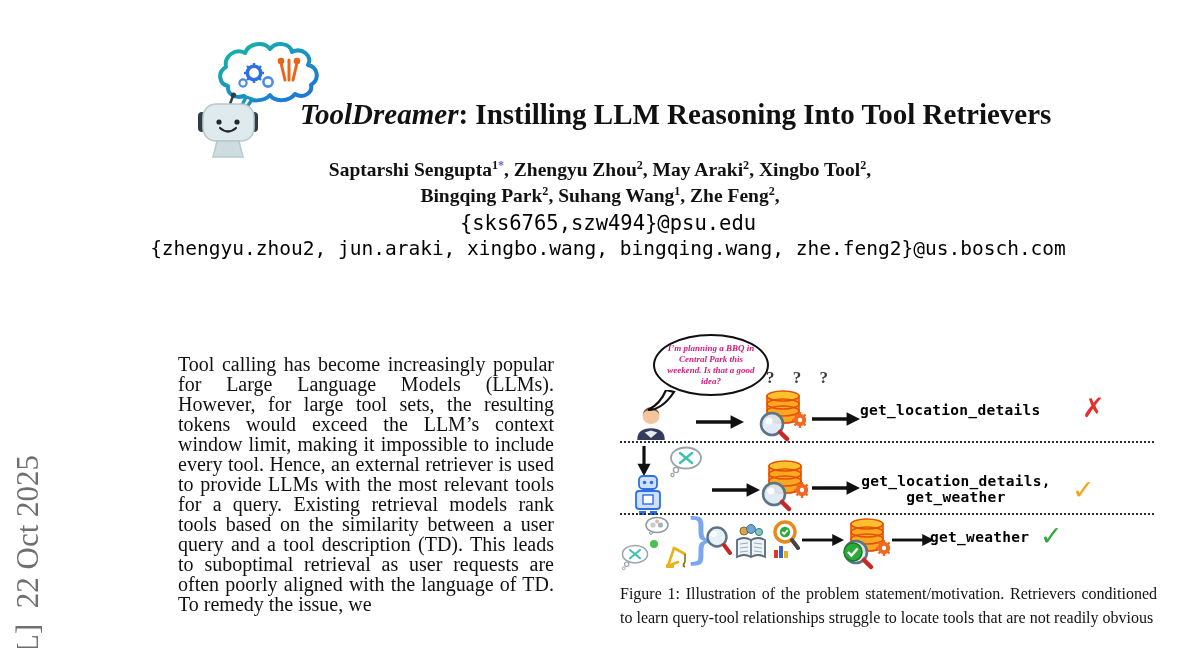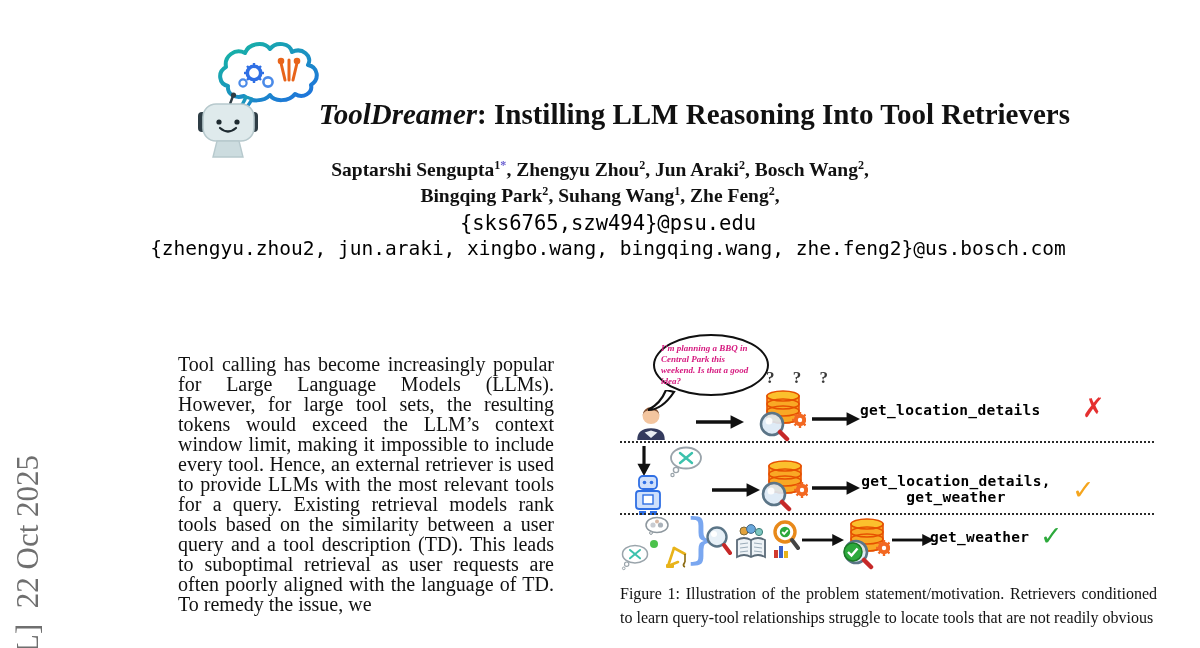--- a/index.html
+++ b/index.html
@@ -7,21 +7,21 @@
           font-family:"Liberation Serif", serif; color:#111; }
 
   
   .arxiv { position:absolute; left:10px; top:653px; transform:rotate(-90deg); transform-origin:0 0;
            font-family:"Liberation Serif", serif; font-size:31px; color:#6f6f6f; white-space:pre; }
 
   
   .logo { position:absolute; left:186px; top:38px; width:152px; height:122px; }
 
   
-  .title { position:absolute; left:300px; top:98px; width:770px; text-align:right;
+  .title { position:absolute; left:300px; top:98px; width:770px; text-align:left;
            font-size:29px; font-weight:bold; margin:0; }
   .title .tname { font-style:italic; }
 
   
   .authors { position:absolute; left:0; width:1200px; text-align:center; font-weight:bold; font-size:19.5px; }
   .authors sup { font-size:0.62em; }
   .au-star { color:#6a5fd0; }
   .line1 { top:157px; } .line2 { top:183px; }
   .email { position:absolute; left:8px; width:1200px; text-align:center;
            font-family:"DejaVu Sans Mono", monospace; color:#000; }
@@ -38,21 +38,21 @@
   
   .col-right { position:absolute; left:620px; top:332px; width:540px; }
   .fig { position:relative; width:540px; height:238px; }
   .fig * { box-sizing:border-box; }
   .dots { position:absolute; left:0; width:534px; border-top:2.5px dotted #2a2a2a; }
   .dots.d1 { top:109px; } .dots.d2 { top:181px; }
 
   .bubble { position:absolute; left:33px; top:2px; width:116px; height:62px; background:#fff;
             border:2.5px solid #101010; border-radius:50%; display:flex; align-items:center;
             justify-content:center; z-index:2; }
-  .bubble-text { width:100px; text-align:left; font-style:italic; font-size:9px; line-height:1.25;
+  .bubble-text { width:100px; text-align:center; font-style:italic; font-size:9px; line-height:1.25;
                  color:#d6197f; font-weight:bold; }
   .bubble-tail { position:absolute; left:28px; top:58px; z-index:1; }
 
   .qmarks { position:absolute; left:146px; top:36px; font-size:17px; font-weight:bold; color:#3a3a3a;
             letter-spacing:7px; }
 
   .sicon { position:absolute; }
   .person { left:14px; top:72px; }
   .db1 { left:136px; top:56px; }
   .arr-a { left:76px; top:82px; } .arr-b { left:192px; top:79px; }
@@ -257,22 +257,22 @@
         <path d="M31,103 h22 l4,16 h-30 z" fill="#ccdcdf" stroke="#b7c9cd" stroke-width="1.4"></path>
       </g>
     </svg>
   </div>
 
   <h1 class="title"><span class="tname">ToolDreamer</span><span>: Instilling LLM Reasoning Into Tool Retrievers</span></h1>
 
   <div class="authors line1">
     <span><span>Saptarshi Sengupta</span><sup><span>1</span><span class="au-star">*</span></sup><span>, </span></span>
     <span><span>Zhengyu Zhou</span><sup>2</sup><span>, </span></span>
-    <span><span>Jun Araki</span><sup>2</sup><span>, </span></span>
-    <span><span>Bosch Wang</span><sup>2</sup><span>,</span></span>
+    <span><span>May Araki</span><sup>2</sup><span>, </span></span>
+    <span><span>Xingbo Tool</span><sup>2</sup><span>,</span></span>
   </div>
   <div class="authors line2">
     <span><span>Bingqing Park</span><sup>2</sup><span>, </span></span>
     <span><span>Suhang Wang</span><sup>1</sup><span>, </span></span>
     <span><span>Zhe Feng</span><sup>2</sup><span>,</span></span>
   </div>
 
   <div class="email email1">{sks6765,szw494}@psu.edu</div>
   <div class="email email2">{zhengyu.zhou2, jun.araki, xingbo.wang, bingqing.wang, zhe.feng2}@us.bosch.com</div>
 

